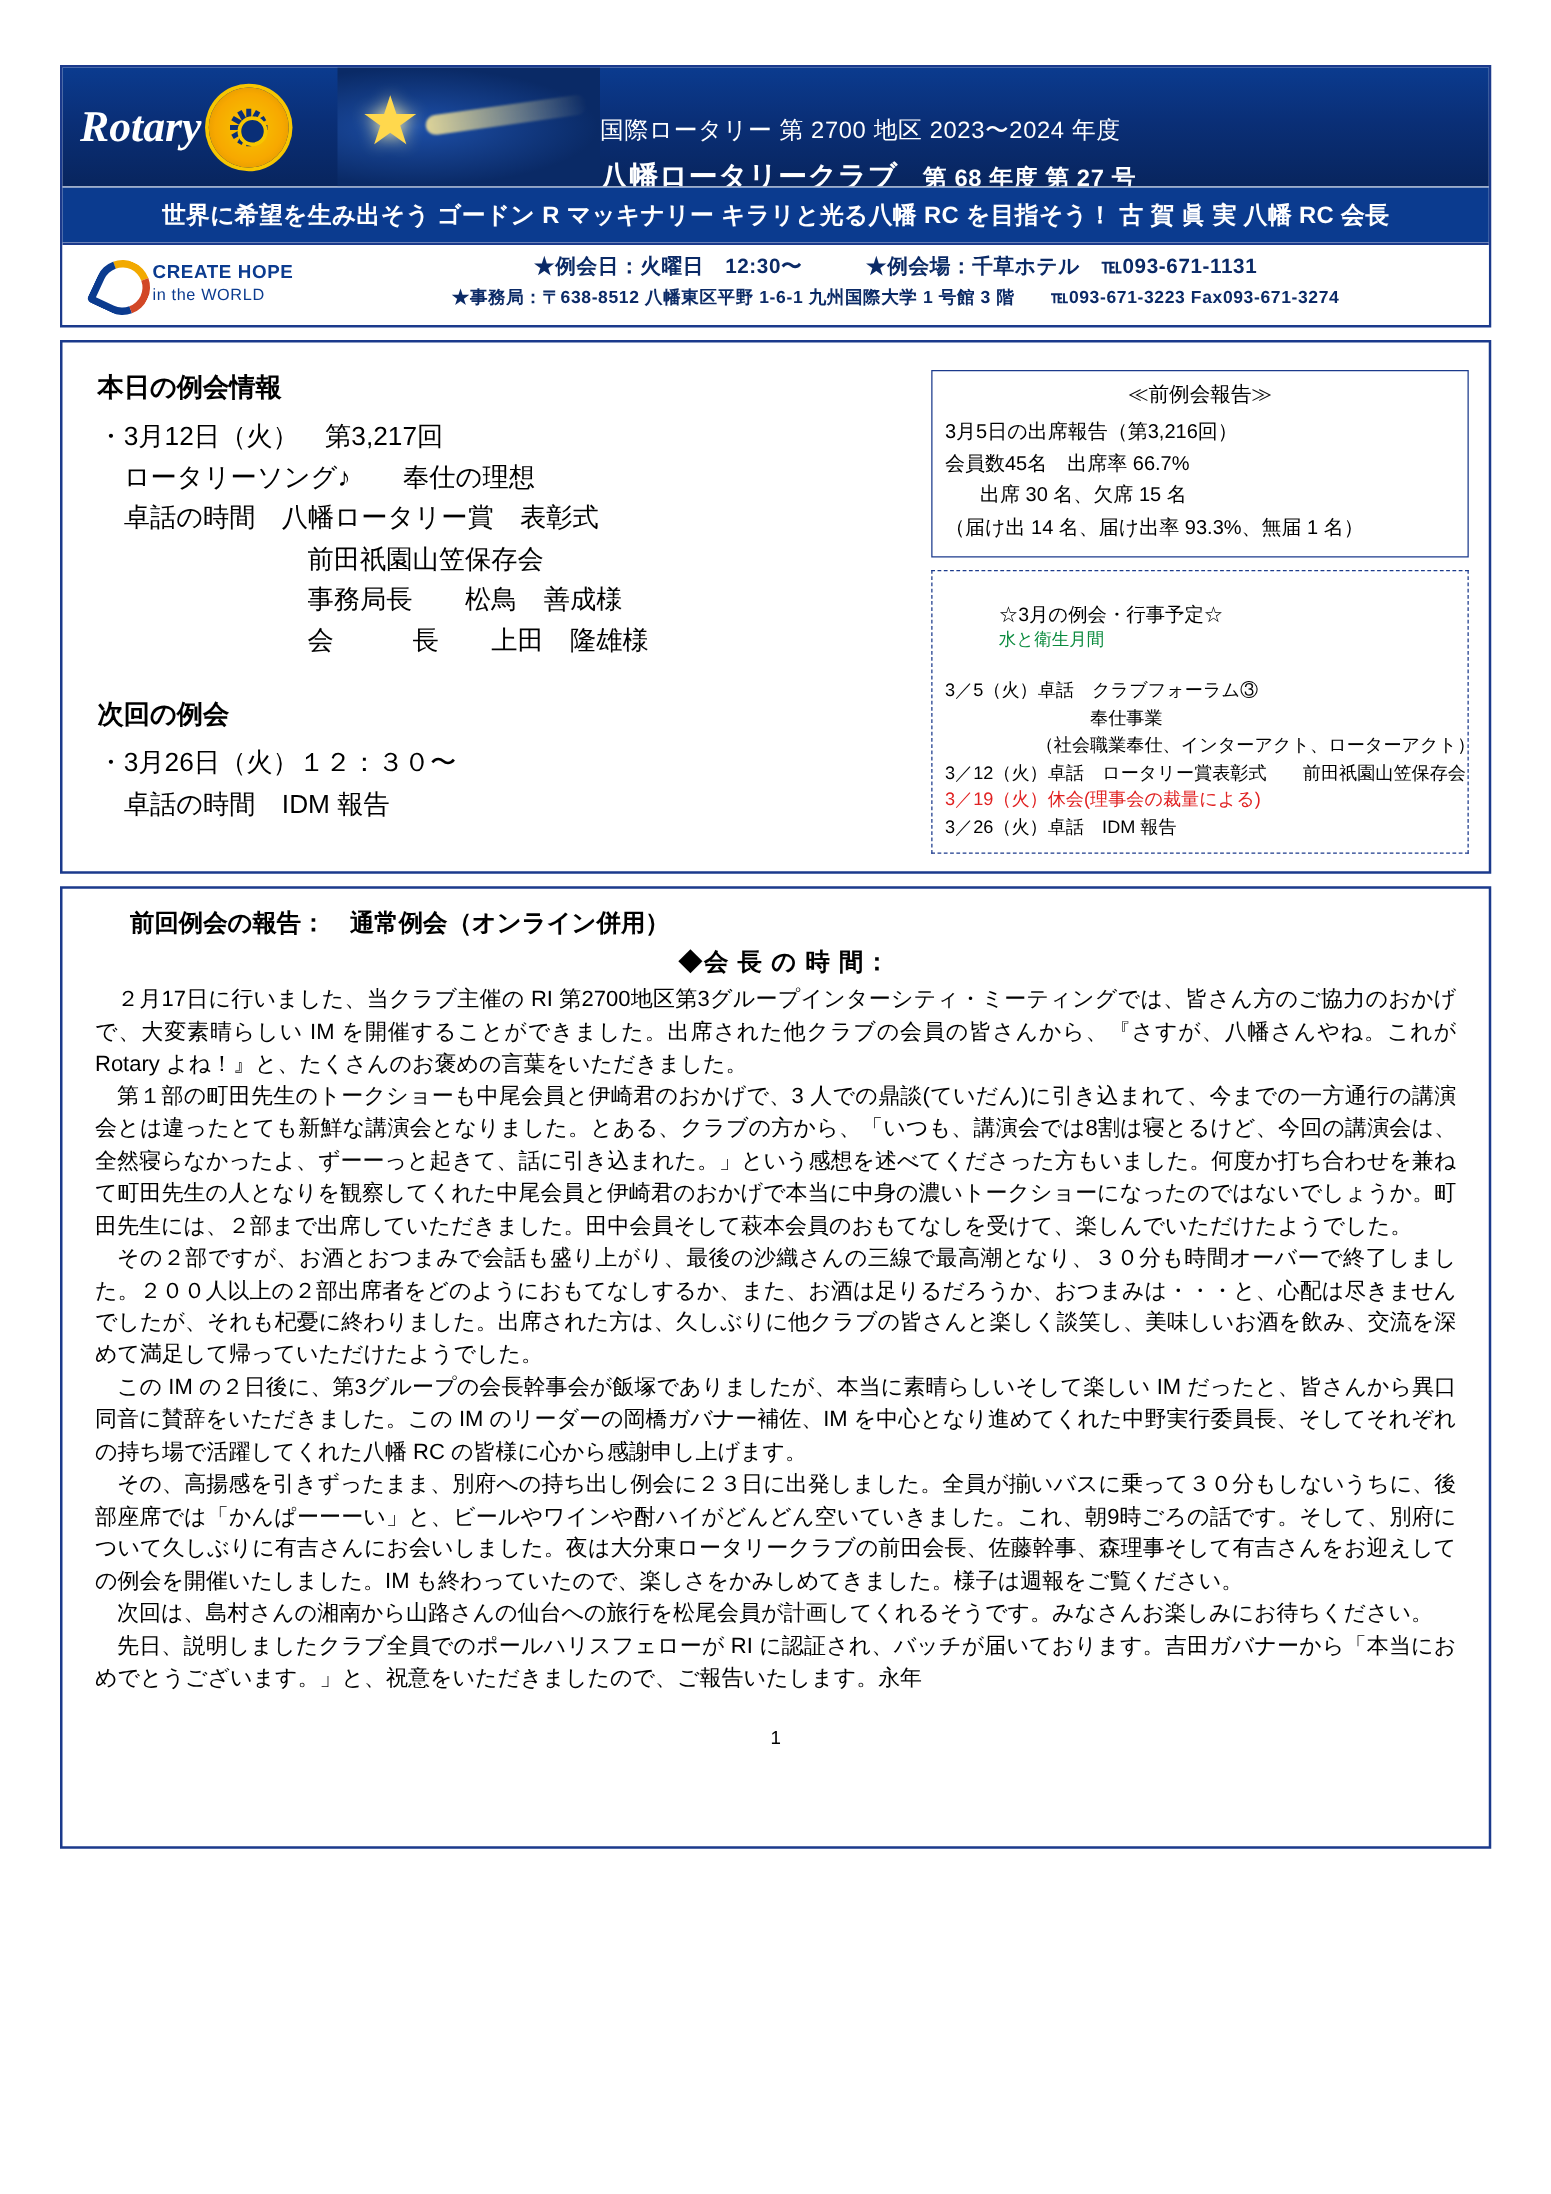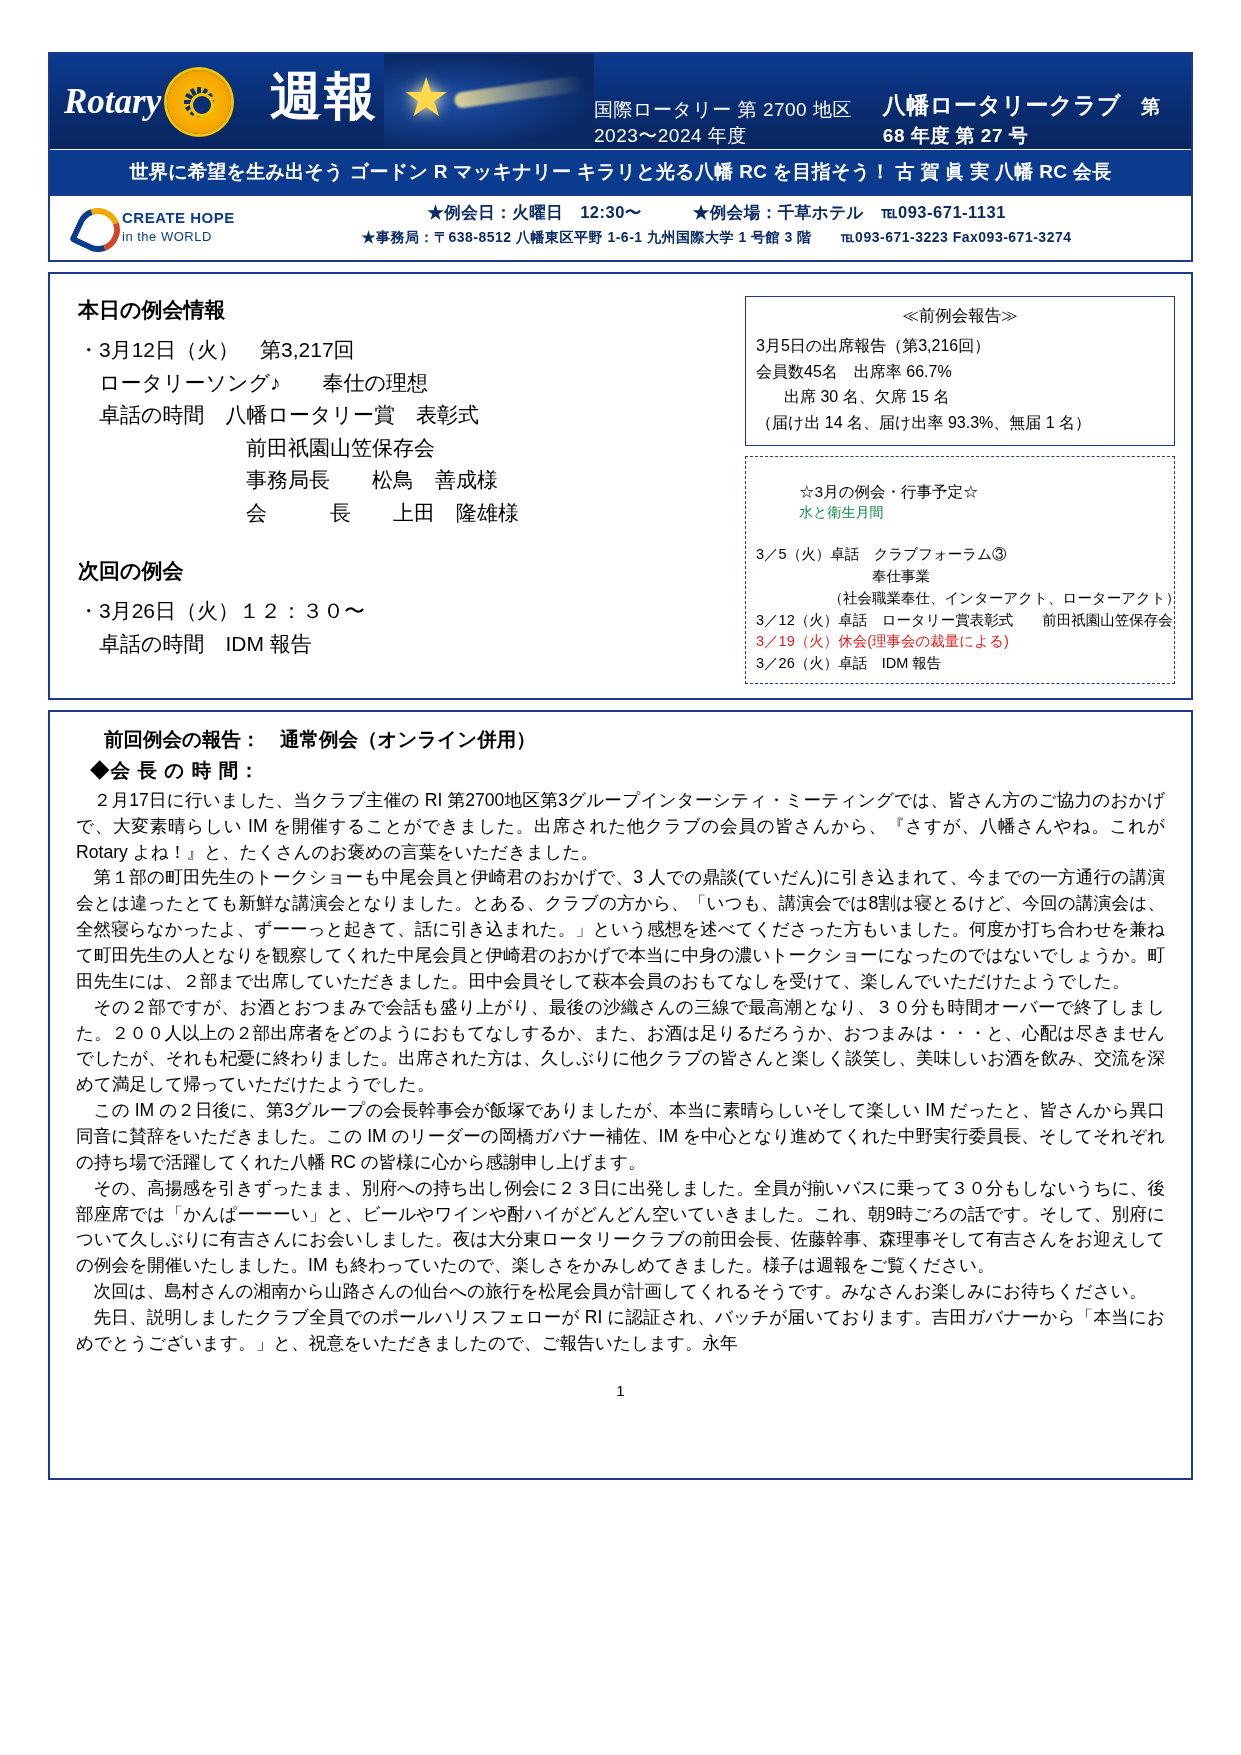--- a/index.html
+++ b/index.html
@@ -105,23 +105,22 @@
     width: 130px; height: 16px;
     background: linear-gradient(90deg, rgba(255,235,150,.85), rgba(255,255,255,0));
     transform: rotate(-8deg);
     border-radius: 8px;
     filter: blur(1px);
   }
   .mast-right {
     flex: 1;
     color: #ffffff;
     display: flex;
-    flex-direction: row;
+    flex-direction: column;
     justify-content: center;
-    align-items: flex-end;
     padding-right: 20px;
     gap: 9px;
     margin-top: 44px;
   }
   .mast-right .line1 { font-size: 19px; letter-spacing: .5px; }
   .mast-right .line2 { font-size: 23px; font-weight: bold; letter-spacing: .5px; }
   .mast-right .line2 .sub { font-size: 19px; font-weight: bold; margin-left: 20px; }
 
   .mast-slogan {
     background: #0b3b8f;
@@ -263,20 +262,21 @@
     font-weight: bold;
     padding-left: 28px;
     margin-bottom: 4px;
   }
   .rep-sub {
     font-size: 19.5px;
     font-weight: bold;
     padding-left: 14px;
     margin-bottom: 4px;
     letter-spacing: 1px;
+    text-align: center;
   }
   .photo-wrap {
     float: right;
     width: 196px;
     margin: -26px 0 6px 12px;
     text-align: center;
   }
   .photo-cap {
     font-size: 16px;
     margin-bottom: 4px;
@@ -377,21 +377,20 @@
           <span class="wheel-spokes">
             <i style="transform:rotate(0deg)"></i>
               <i style="transform:rotate(30deg)"></i>
             <i style="transform:rotate(60deg)"></i>
               <i style="transform:rotate(90deg)"></i>
             <i style="transform:rotate(120deg)"></i>
               <i style="transform:rotate(150deg)"></i>
           </span>
         </span>
       </div>
-      <div class="mast-shuho">週報</div>
       <div class="mast-star">
         <span class="star-glyph">★</span>
         <span class="star-trail"></span>
       </div>
       <div class="mast-right">
         <div class="line1">国際ロータリー 第 2700 地区  2023〜2024 年度</div>
         <div class="line2">
           <span>八幡ロータリークラブ</span><span class="sub">第 68 年度 第 27 号</span>
         </div>
       </div>

